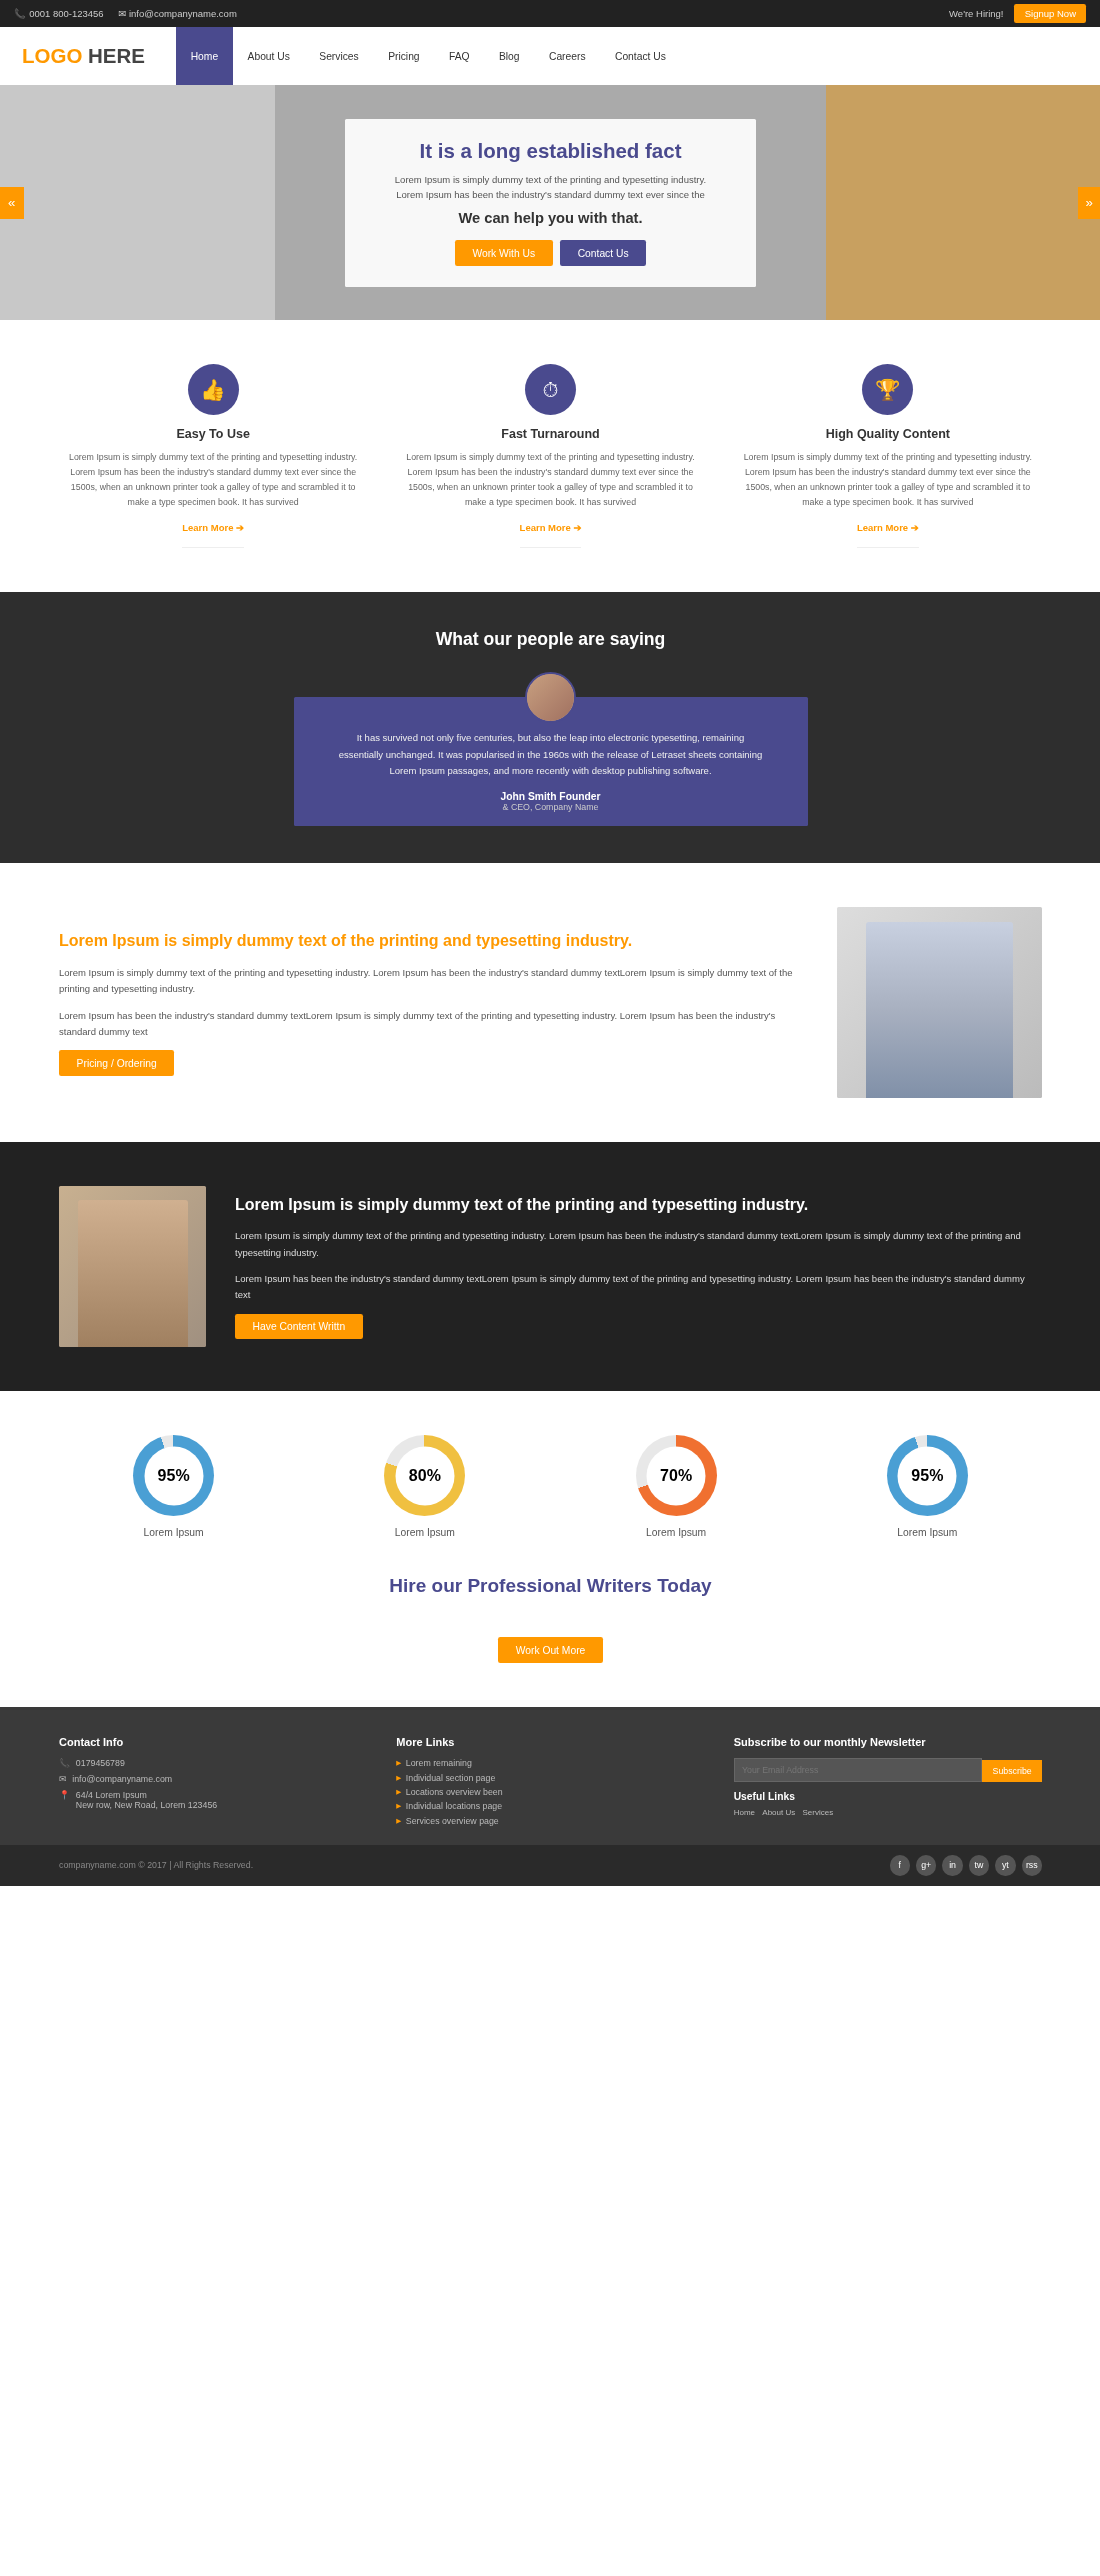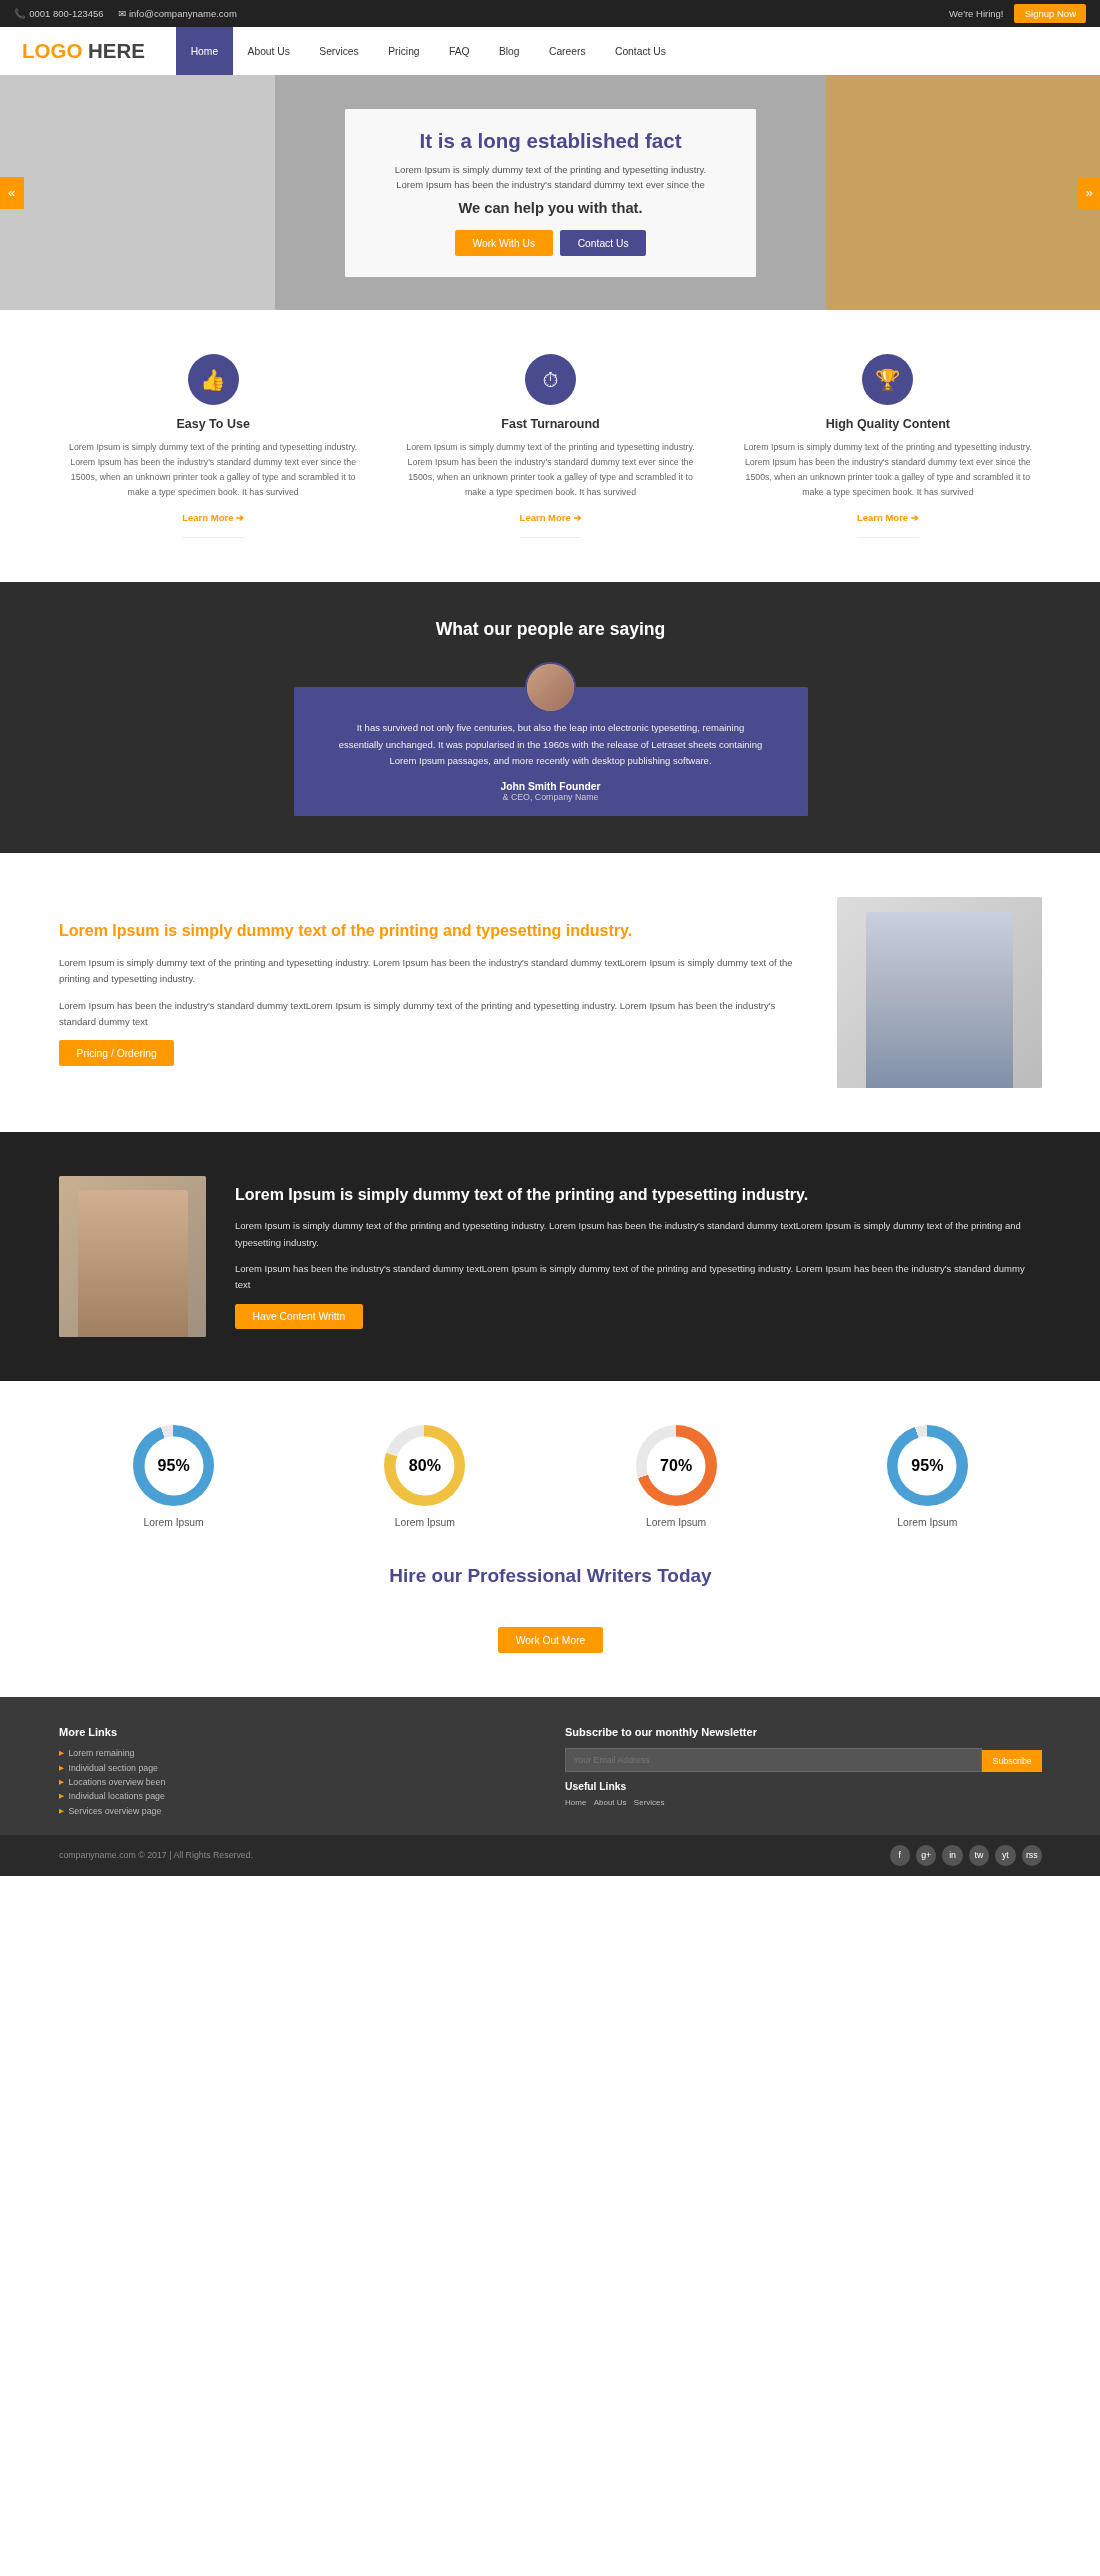--- a/index.html
+++ b/index.html
@@ -25,21 +25,21 @@
       border-radius: 2.2px;
       font-size: 9.5px;
       cursor: pointer;
     }
 
     
     .header {
       display: flex;
       align-items: center;
       background: #fff;
-      height: 48px;
+      height: 58px;
     }
     .logo-area {
       padding: 0 22px;
       flex: 0 0 176px;
     }
     .logo-text {
       font-size: 20.5px;
       font-weight: bold;
     }
     .logo-logo { color: #f90; }
@@ -612,20 +612,35 @@
       <div class="rating-label">Lorem Ipsum</div>
     </div>
 
   </div>
   <div class="hire-title">Hire our Professional Writers Today</div>
   <br><br>
   <button class="btn-orange">Work Out More</button>
 </div>
 
 <div class="footer">
+  <div class="footer-col">
+    <div class="footer-col-title">Contact Info</div>
+    <div class="footer-item">
+      <span>📞</span>
+      <span>0179456789</span>
+    </div>
+    <div class="footer-item">
+      <span>✉</span>
+      <span>info@companyname.com</span>
+    </div>
+    <div class="footer-item">
+      <span>📍</span>
+      <span>64/4 Lorem Ipsum<br>New row, New Road, Lorem 123456</span>
+    </div>
+  </div>
 
   <div class="footer-col">
     <div class="footer-col-title">More Links</div>
     <a href="#" class="footer-link">Lorem remaining</a>
     <a href="#" class="footer-link">Individual section page</a>
     <a href="#" class="footer-link">Locations overview been</a>
     <a href="#" class="footer-link">Individual locations page</a>
     <a href="#" class="footer-link">Services overview page</a>
   </div>
 

